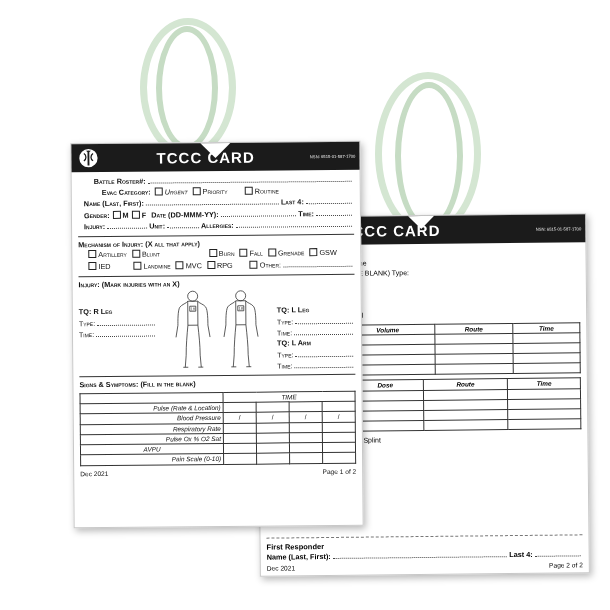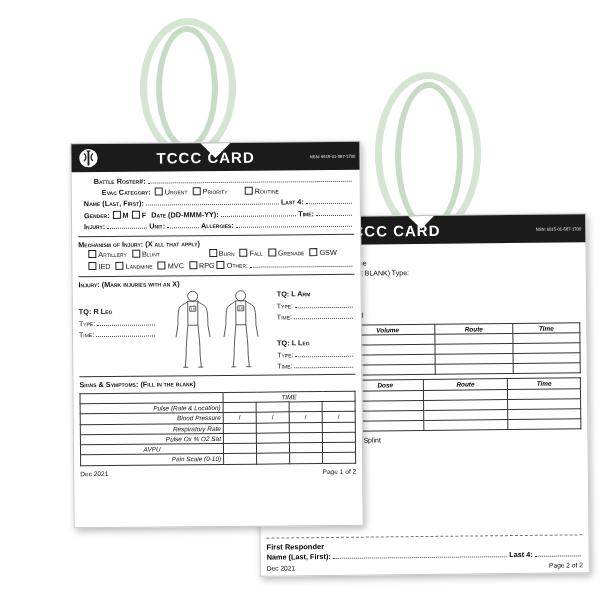--- a/index.html
+++ b/index.html
@@ -239,21 +239,21 @@
 
     <div class="body">
 
       <div class="row" style="padding-left:16px;">
         <span class="b sc">Battle Roster#:</span>
         <span class="fill"></span>
       </div>
 
       <div class="row" style="padding-left:24px;">
         <span class="b sc">Evac Category:</span>
-        <span style="margin-left:4px;"><span class="cb"></span><span class="sc">Urgent</span></span>
+        <span style="margin-left:4px;font-style:italic;"><span class="cb"></span><span class="sc">Urgent</span></span>
         <span style="margin-left:5px;"><span class="cb"></span><span class="sc">Priority</span></span>
         <span style="margin-left:17px;"><span class="cb"></span><span class="sc">Routine</span></span>
       </div>
 
       <div class="row" style="padding-left:6px;">
         <span class="b sc">Name (Last, First):</span>
         <span class="fill"></span>
         <span class="b sc">Last 4:</span>
         <span class="fillw"></span>
       </div>
@@ -283,24 +283,24 @@
       <div class="row ind">
         <span><span class="cb"></span><span class="sc">Artillery</span></span>
         <span style="margin-left:5px;"><span class="cb"></span><span class="sc">Blunt</span></span>
         <span style="margin-left:5px;padding-left:44px;"><span class="cb"></span><span class="sc">Burn</span></span>
         <span style="margin-left:5px;"><span class="cb"></span><span class="sc">Fall</span></span>
         <span style="margin-left:5px;"><span class="cb"></span><span class="sc">Grenade</span></span>
         <span style="margin-left:5px;"><span class="cb"></span><span class="sc">GSW</span></span>
       </div>
       <div class="row ind">
         <span><span class="cb"></span><span class="sc">IED</span></span>
-        <span style="margin-left:5px;"><span class="cb"></span><span class="sc">Landmine</span></span>
+        <span style="margin-left:23px;"><span class="cb"></span><span class="sc">Landmine</span></span>
         <span style="margin-left:5px;"><span class="cb"></span><span class="sc">MVC</span></span>
         <span style="margin-left:5px;"><span class="cb"></span><span class="sc">RPG</span></span>
-        <span style="margin-left:2px;"><span class="cb"></span><span class="sc">Other:</span></span>
+        <span style="margin-left:17px;"><span class="cb"></span><span class="sc">Other:</span></span>
         <span class="fill"></span>
       </div>
 
       <hr class="hr">
 
       <div class="b sc">Injury: (Mark injuries with an X)</div>
 
       <div class="inj">
         <div>
           <div class="tqbox" style="margin-top:16px;">
@@ -339,33 +339,33 @@
               <path d="M17 37c-1 10-2 20-2 30M27 37c1 10 2 20 2 30"></path>
               <path d="M15 67l-1 12M29 67l1 12"></path>
               <path d="M12 79h5M27 79h5"></path>
               <rect x="19" y="18" width="6" height="5"></rect>
             </g>
             <text x="22" y="22" font-size="4" text-anchor="middle" fill="#333">18</text>
           </svg>
         </div>
 
         <div>
+          <div class="tqbox" style="margin-top:16px;">
+            <div class="lbl sc">TQ: L Leg</div>
+            <div class="tqline">
+              <span class="sc">Type:</span>
+              <span class="fill"></span>
+            </div>
+            <div class="tqline">
+              <span class="sc">Time:</span>
+              <span class="fill"></span>
+            </div>
+          </div>
           <div class="tqbox">
             <div class="lbl sc">TQ: L Arm</div>
-            <div class="tqline">
-              <span class="sc">Type:</span>
-              <span class="fill"></span>
-            </div>
-            <div class="tqline">
-              <span class="sc">Time:</span>
-              <span class="fill"></span>
-            </div>
-          </div>
-          <div class="tqbox" style="margin-top:16px;">
-            <div class="lbl sc">TQ: L Leg</div>
             <div class="tqline">
               <span class="sc">Type:</span>
               <span class="fill"></span>
             </div>
             <div class="tqline">
               <span class="sc">Time:</span>
               <span class="fill"></span>
             </div>
           </div>
         </div>

